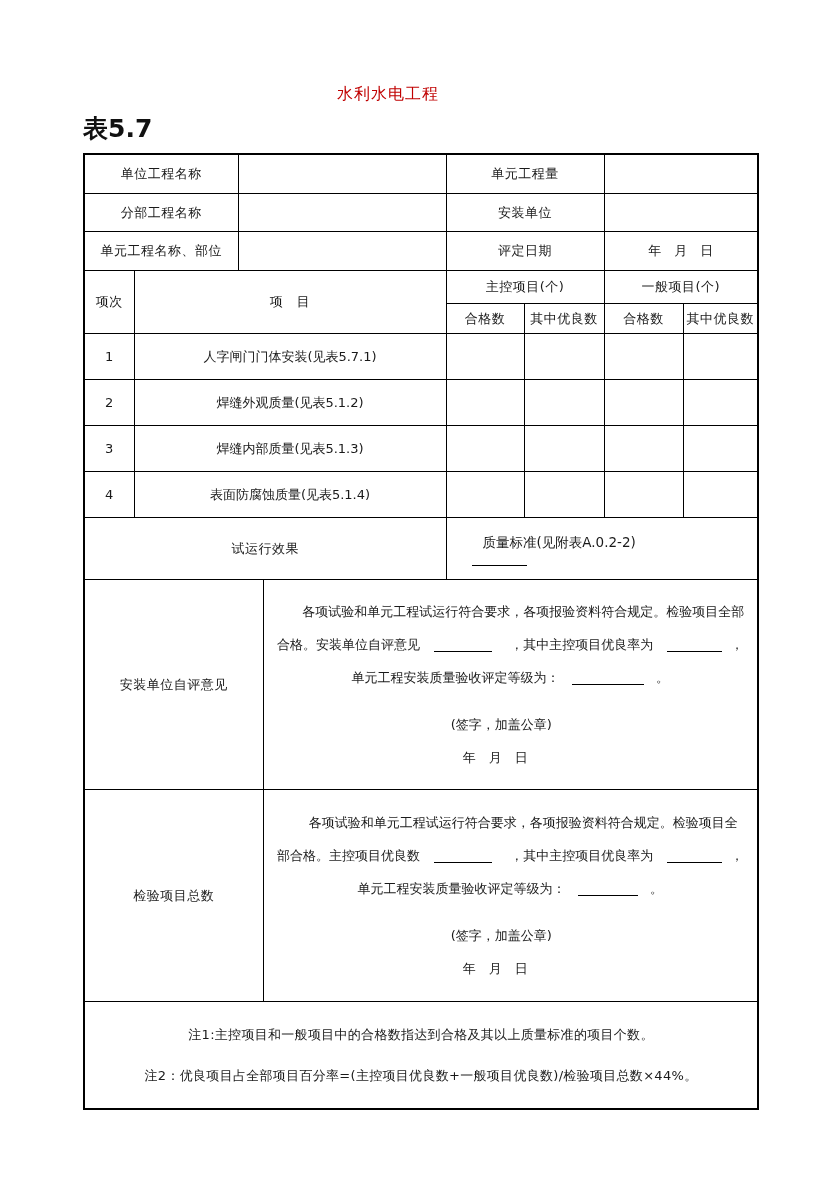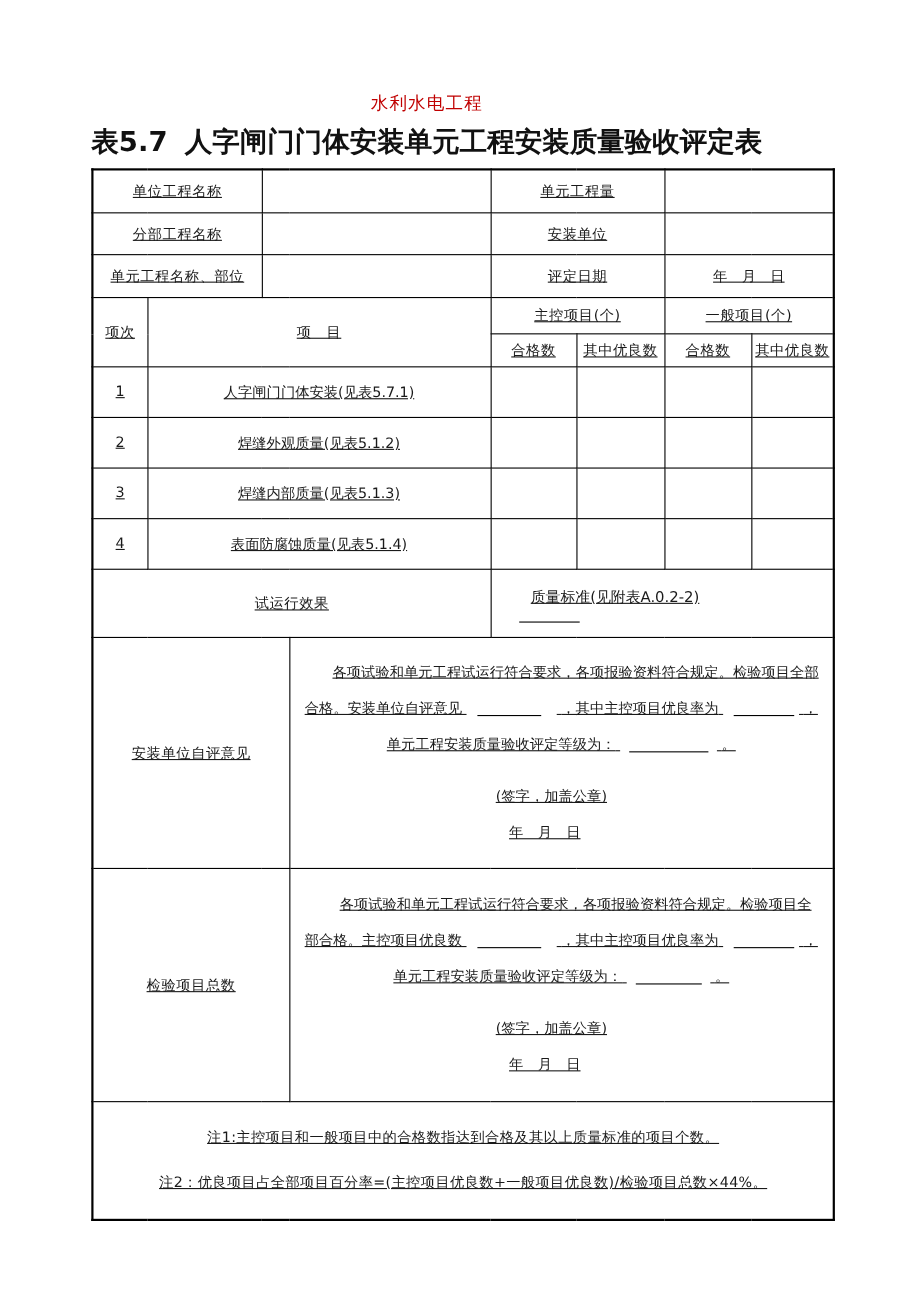--- a/index.html
+++ b/index.html
@@ -15,21 +15,20 @@
     margin:0 0 10px 0;font-weight:normal;
   }
   .main-title{
     display:flex;justify-content:space-between;align-items:flex-end;
     font-weight:bold;font-size:25px;line-height:1.15;
     margin:0 0 9px 0;white-space:nowrap;color:#111;
   }
   table.form{
     border-collapse:collapse;table-layout:fixed;width:674px;
     border:2px solid #000;
-    text-decoration:underline;
   }
   table.form td{
     border:1px solid #000;font-size:13px;text-align:center;
     vertical-align:middle;padding:0;overflow:hidden;color:#1a1a1a;
   }
   td.lab{letter-spacing:0.5px;}
   td.fill{background:#fff;}
   .blank{
     display:inline-block;height:13px;border-bottom:1px solid #000;
     vertical-align:-3px;
@@ -56,21 +55,20 @@
 </style>
 </head>
 <body>
 
 <div class="page">
 
   <div class="doc-header" style="color: rgb(192, 0, 0);">水利水电工程</div>
 
   <div class="main-title">
     <span>表5.7</span>
-    <span>人字闸门门体安装单元工程安装质量验收评定表</span>
   </div>
 
   <table class="form">
     <colgroup>
       <col style="width:50px">
         <col style="width:104px">
         <col style="width:25px">
         <col style="width:183px">
       <col style="width:78px">
         <col style="width:80px">

